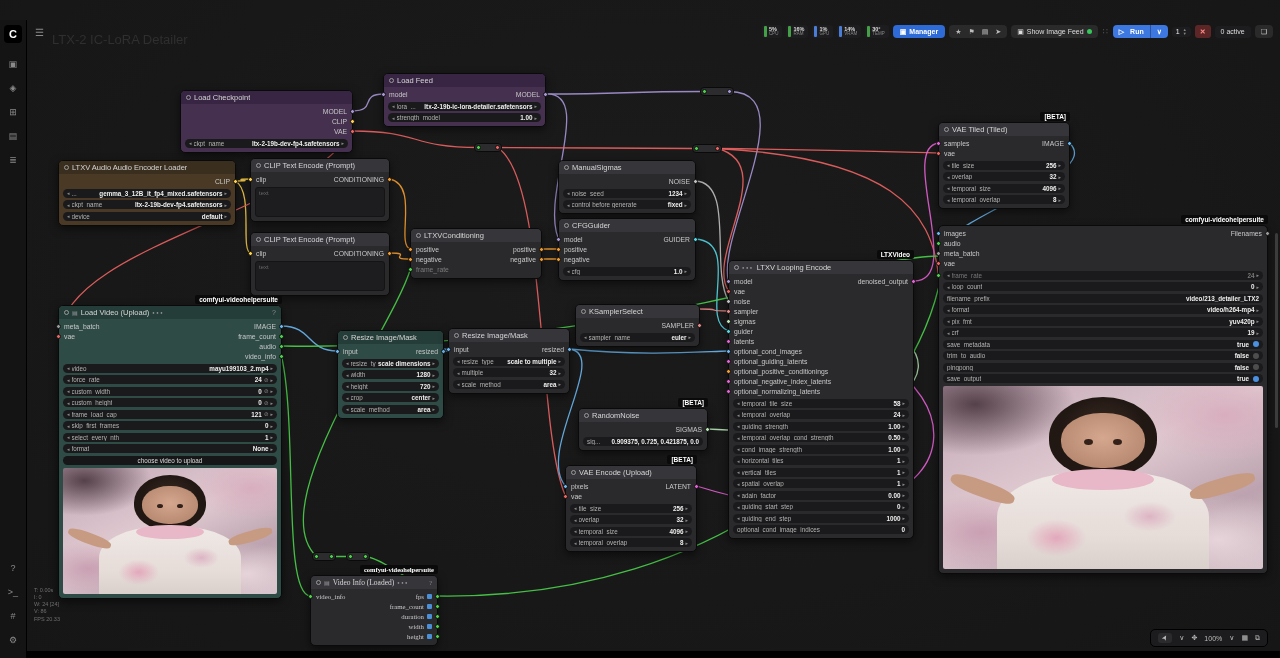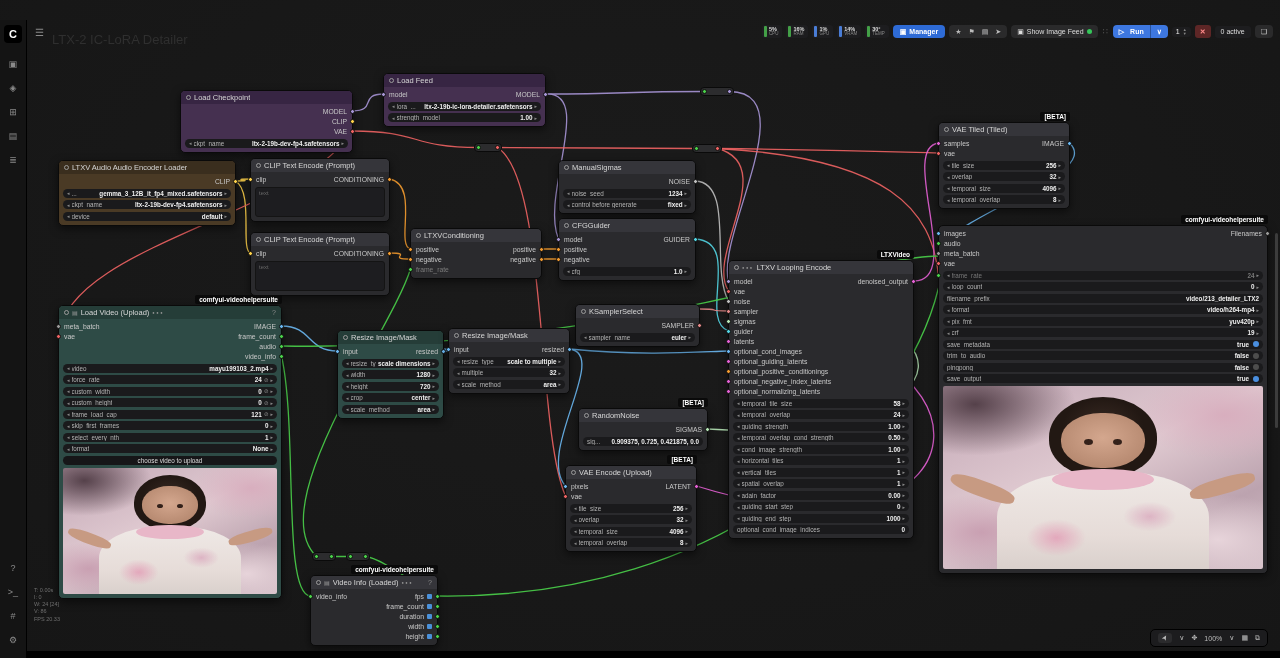--- a/index.html
+++ b/index.html
@@ -858,21 +858,21 @@
             <span class="w-toggle"></span>
           </div>
           <div class="photo" style="height: 183px;">
             <div class="ph-hair"></div>
             <div class="ph-face"></div>
             <div class="ph-dress"></div>
             <div class="ph-arm-l"></div>
             <div class="ph-arm-r"></div>
           </div>
         </div>
-        <div class="node t-def" style="left: 310px; top: 575px; width: 128px;">
+        <div class="node t-def" style="left: 310px; top: 575px; width: 128px; font-family: Liberation Serif, serif;">
           <div class="pack-badge">comfyui-videohelpersuite</div>
           <div class="nh">
             <span class="ndot"></span>
             <span class="film">▤</span>
             <span class="ntitle">Video Info (Loaded)</span>
             <span class="tdots3">●●●</span>
             <span class="nq">?</span>
           </div>
           <div class="ports" style="height: 50px;">
             <div class="pin" style="top: 0px;">

